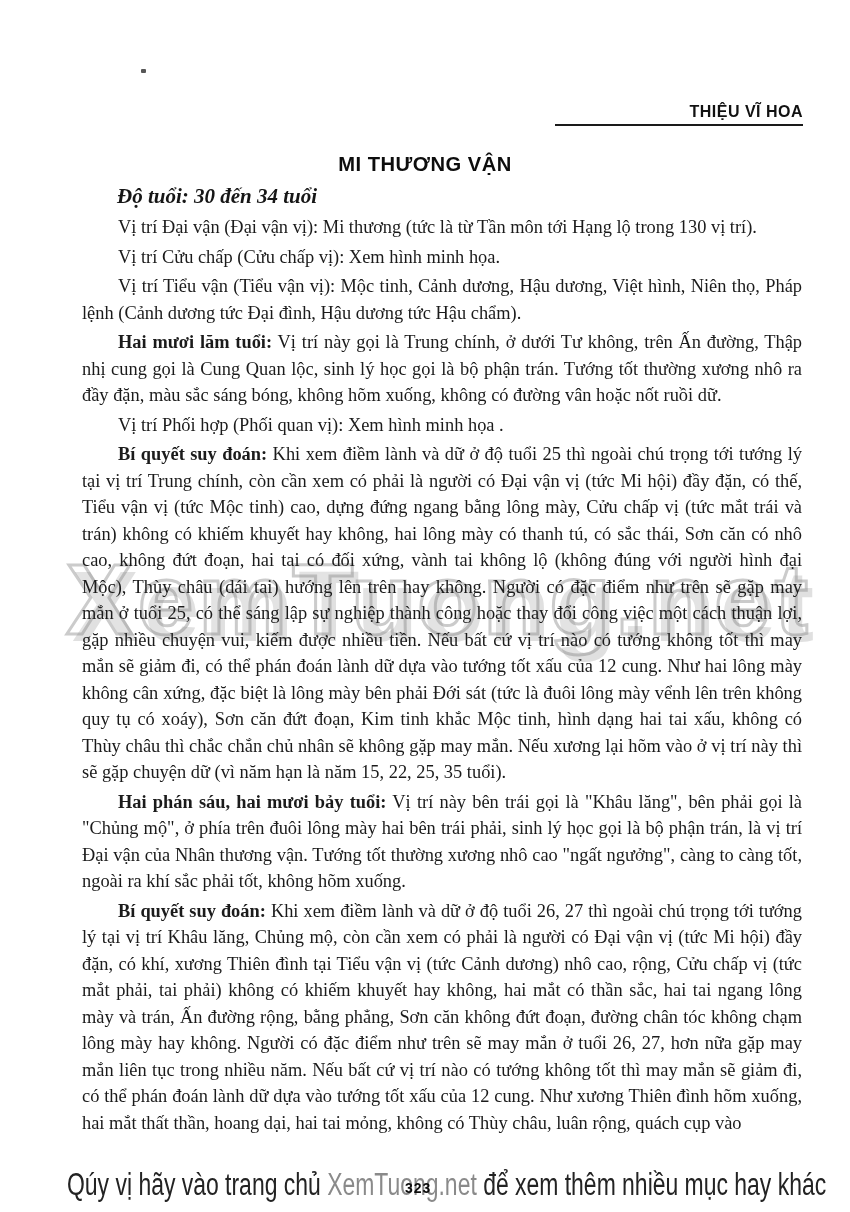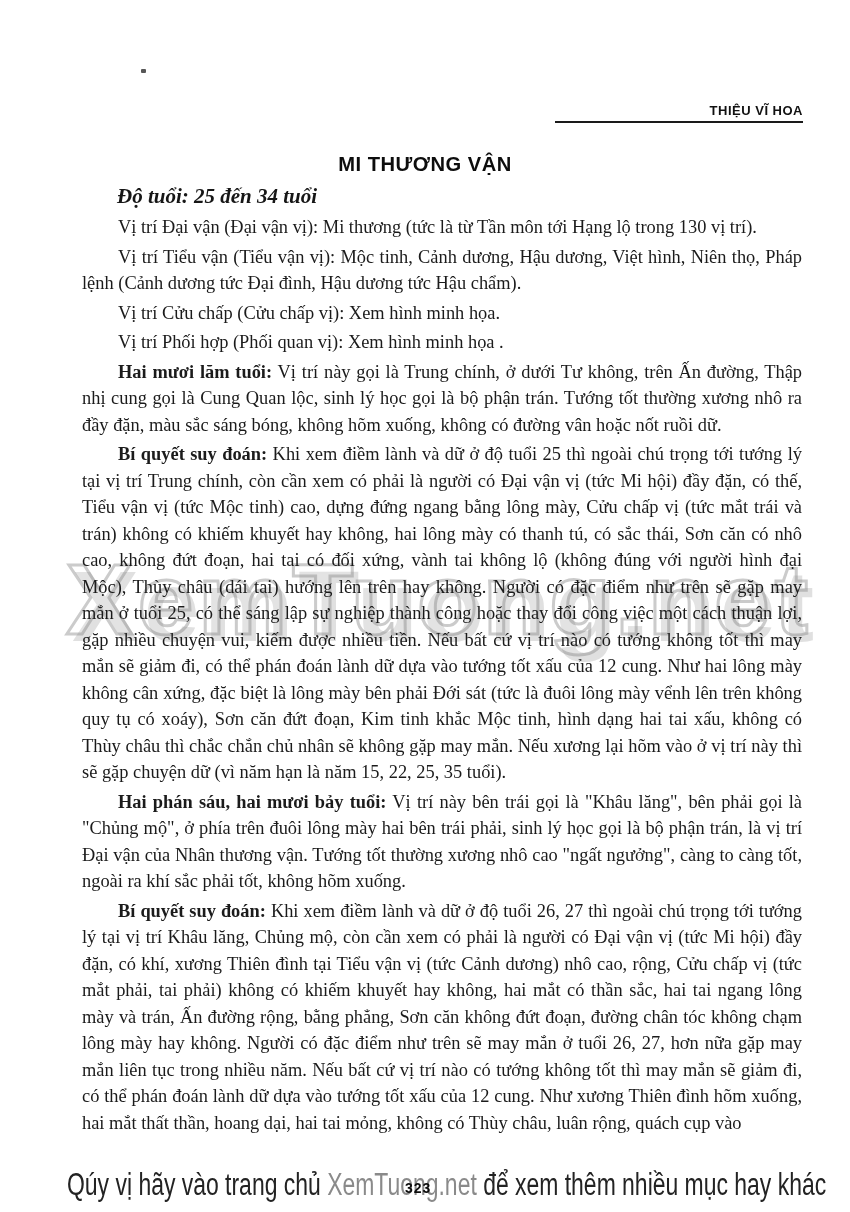--- a/index.html
+++ b/index.html
@@ -21,21 +21,21 @@
     opacity: .85;
   }
   .header {
     position: absolute;
     top: 103px;
     right: 47px;
     width: 248px;
     text-align: right;
     font-family: "Liberation Sans", sans-serif;
     font-weight: bold;
-    font-size: 13px;
+    font-size: 16px;
     letter-spacing: 0.5px;
     color: #111;
     border-bottom: 2.5px solid #1a1a1a;
     padding-bottom: 3px;
   }
   .doc-title {
     position: absolute;
     top: 152px;
     left: 0;
     width: 100%;
@@ -120,30 +120,30 @@
 <div class="page">
 
   <div class="speck"></div>
 
   <div class="header">
     <span>THIỆU VĨ HOA</span>
   </div>
 
   <div class="doc-title">MI THƯƠNG VẬN</div>
 
-  <div class="age-line">Độ tuổi: 25 đến 34 tuổi</div>
+  <div class="age-line">Độ tuổi: 30 đến 34 tuổi</div>
 
   <div class="watermark">XemTuong.net</div>
 
   <div class="body-col">
     <p><b></b><span>Vị trí Đại vận (Đại vận vị): Mi thương (tức là từ Tần môn tới Hạng lộ trong 130 vị trí).</span></p>
+    <p><b></b><span>Vị trí Cửu chấp (Cửu chấp vị): Xem hình minh họa.</span></p>
     <p><b></b><span>Vị trí Tiểu vận (Tiểu vận vị): Mộc tinh, Cảnh dương, Hậu dương, Việt hình, Niên thọ, Pháp lệnh (Cảnh dương tức Đại đình, Hậu dương tức Hậu chẩm).</span></p>
-    <p><b></b><span>Vị trí Cửu chấp (Cửu chấp vị): Xem hình minh họa.</span></p>
+    <p><b>Hai mươi lăm tuổi:</b><span> Vị trí này gọi là Trung chính, ở dưới Tư không, trên Ấn đường, Thập nhị cung gọi là Cung Quan lộc, sinh lý học gọi là bộ phận trán. Tướng tốt thường xương nhô ra đầy đặn, màu sắc sáng bóng, không hõm xuống, không có đường vân hoặc nốt ruồi dữ.</span></p>
     <p><b></b><span>Vị trí Phối hợp (Phối quan vị): Xem hình minh họa .</span></p>
-    <p><b>Hai mươi lăm tuổi:</b><span> Vị trí này gọi là Trung chính, ở dưới Tư không, trên Ấn đường, Thập nhị cung gọi là Cung Quan lộc, sinh lý học gọi là bộ phận trán. Tướng tốt thường xương nhô ra đầy đặn, màu sắc sáng bóng, không hõm xuống, không có đường vân hoặc nốt ruồi dữ.</span></p>
     <p><b>Bí quyết suy đoán:</b><span> Khi xem điềm lành và dữ ở độ tuổi 25 thì ngoài chú trọng tới tướng lý tại vị trí Trung chính, còn cần xem có phải là người có Đại vận vị (tức Mi hội) đầy đặn, có thế, Tiểu vận vị (tức Mộc tinh) cao, dựng đứng ngang bằng lông mày, Cửu chấp vị (tức mắt trái và trán) không có khiếm khuyết hay không, hai lông mày có thanh tú, có sắc thái, Sơn căn có nhô cao, không đứt đoạn, hai tai có đối xứng, vành tai không lộ (không đúng với người hình đại Mộc), Thùy châu (dái tai) hướng lên trên hay không. Người có đặc điểm như trên sẽ gặp may mắn ở tuổi 25, có thể sáng lập sự nghiệp thành công hoặc thay đổi công việc một cách thuận lợi, gặp nhiều chuyện vui, kiếm được nhiều tiền. Nếu bất cứ vị trí nào có tướng không tốt thì may mắn sẽ giảm đi, có thể phán đoán lành dữ dựa vào tướng tốt xấu của 12 cung. Như hai lông mày không cân xứng, đặc biệt là lông mày bên phải Đới sát (tức là đuôi lông mày vểnh lên trên không quy tụ có xoáy), Sơn căn đứt đoạn, Kim tinh khắc Mộc tinh, hình dạng hai tai xấu, không có Thùy châu thì chắc chắn chủ nhân sẽ không gặp may mắn. Nếu xương lại hõm vào ở vị trí này thì sẽ gặp chuyện dữ (vì năm hạn là năm 15, 22, 25, 35 tuổi).</span></p>
     <p><b>Hai phán sáu, hai mươi bảy tuổi:</b><span> Vị trí này bên trái gọi là "Khâu lăng", bên phải gọi là "Chủng mộ", ở phía trên đuôi lông mày hai bên trái phải, sinh lý học gọi là bộ phận trán, là vị trí Đại vận của Nhân thương vận. Tướng tốt thường xương nhô cao "ngất ngưởng", càng to càng tốt, ngoài ra khí sắc phải tốt, không hõm xuống.</span></p>
     <p><b>Bí quyết suy đoán:</b><span> Khi xem điềm lành và dữ ở độ tuổi 26, 27 thì ngoài chú trọng tới tướng lý tại vị trí Khâu lăng, Chủng mộ, còn cần xem có phải là người có Đại vận vị (tức Mi hội) đầy đặn, có khí, xương Thiên đình tại Tiểu vận vị (tức Cảnh dương) nhô cao, rộng, Cửu chấp vị (tức mắt phải, tai phải) không có khiếm khuyết hay không, hai mắt có thần sắc, hai tai ngang lông mày và trán, Ấn đường rộng, bằng phẳng, Sơn căn không đứt đoạn, đường chân tóc không chạm lông mày hay không. Người có đặc điểm như trên sẽ may mắn ở tuổi 26, 27, hơn nữa gặp may mắn liên tục trong nhiều năm. Nếu bất cứ vị trí nào có tướng không tốt thì may mắn sẽ giảm đi, có thể phán đoán lành dữ dựa vào tướng tốt xấu của 12 cung. Như xương Thiên đình hõm xuống, hai mắt thất thần, hoang dại, hai tai mỏng, không có Thùy châu, luân rộng, quách cụp vào</span></p>
   </div>
 
   <div class="footer">
     <span>Qúy vị hãy vào trang chủ </span><span class="brand">XemTuong.net</span><span> để xem thêm nhiều mục hay khác</span>
   </div>
 
   <div class="page-number">323</div>

